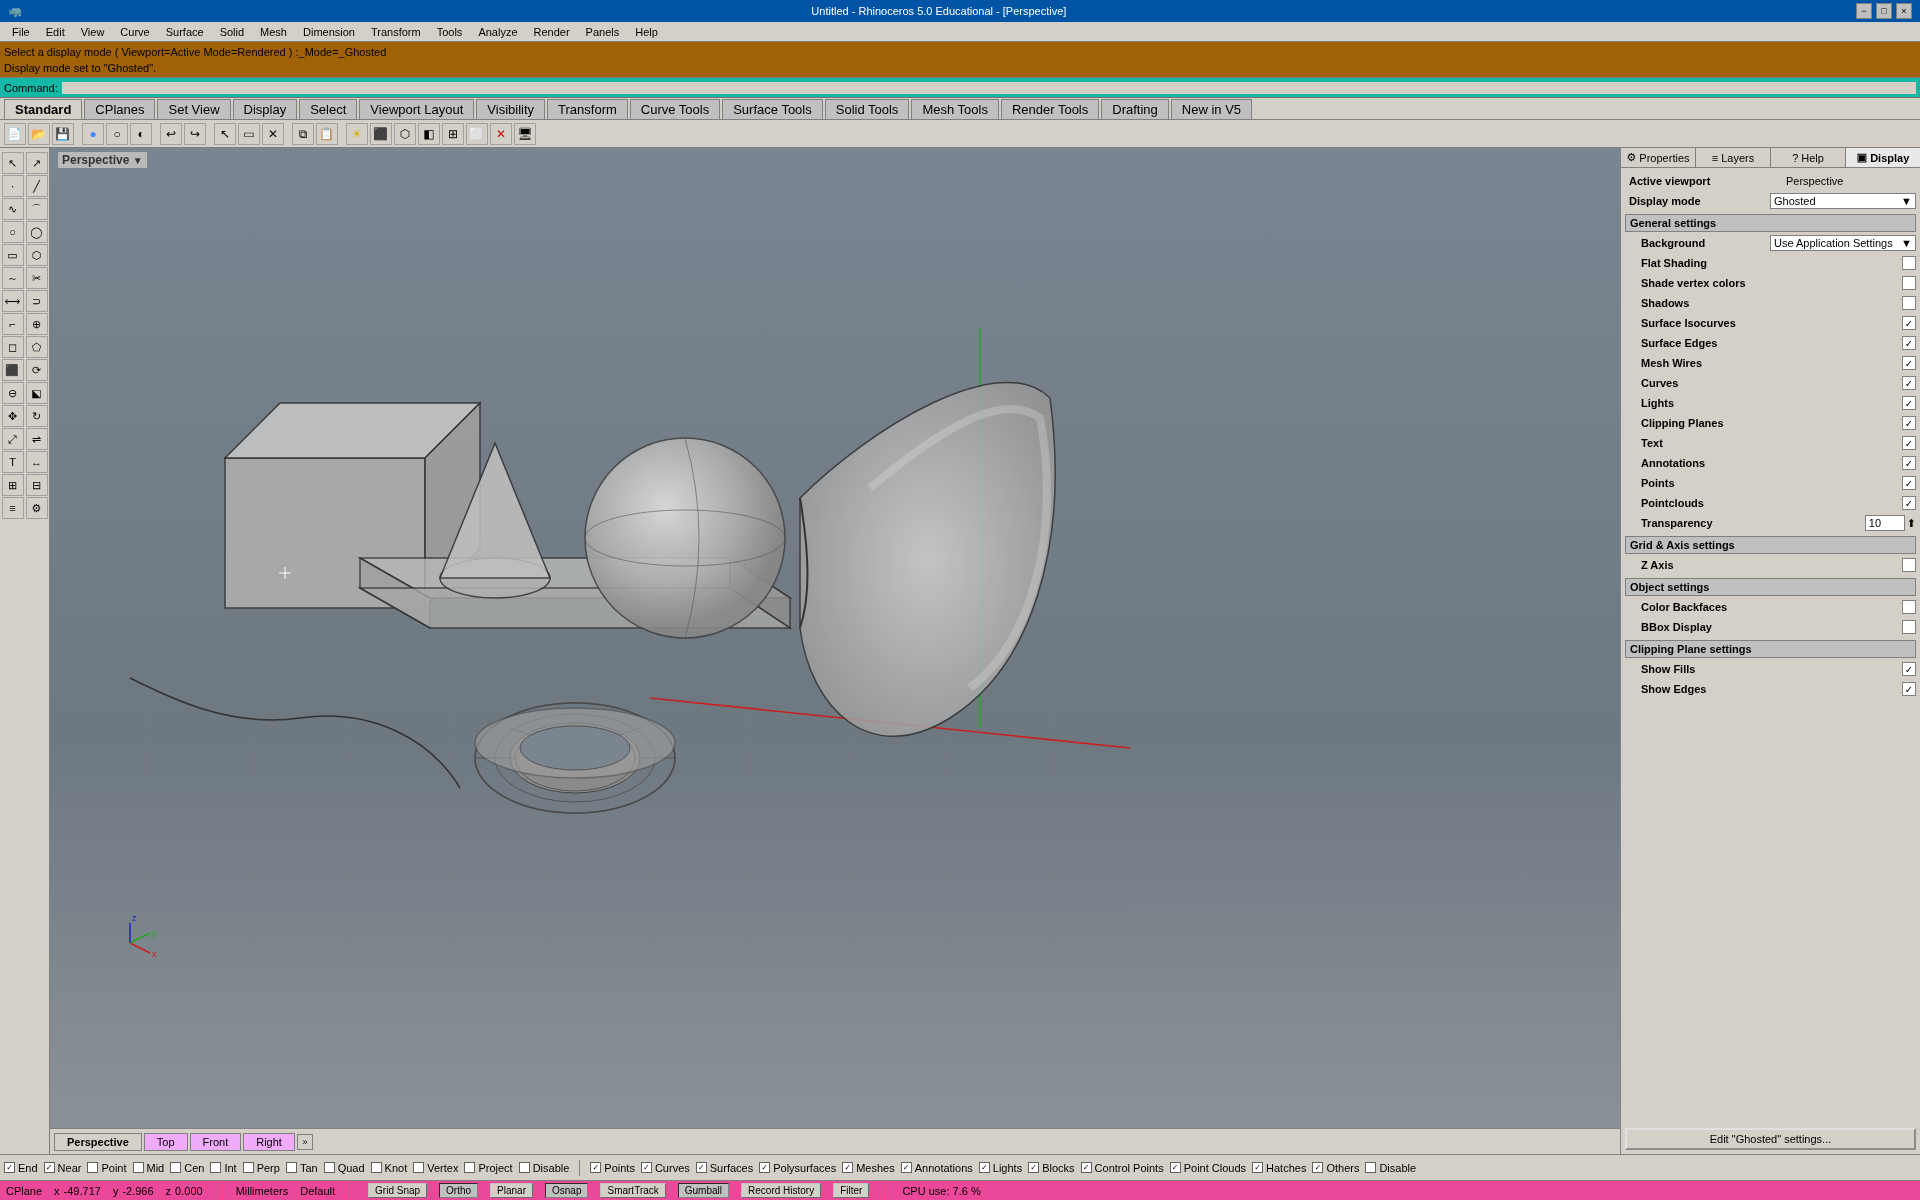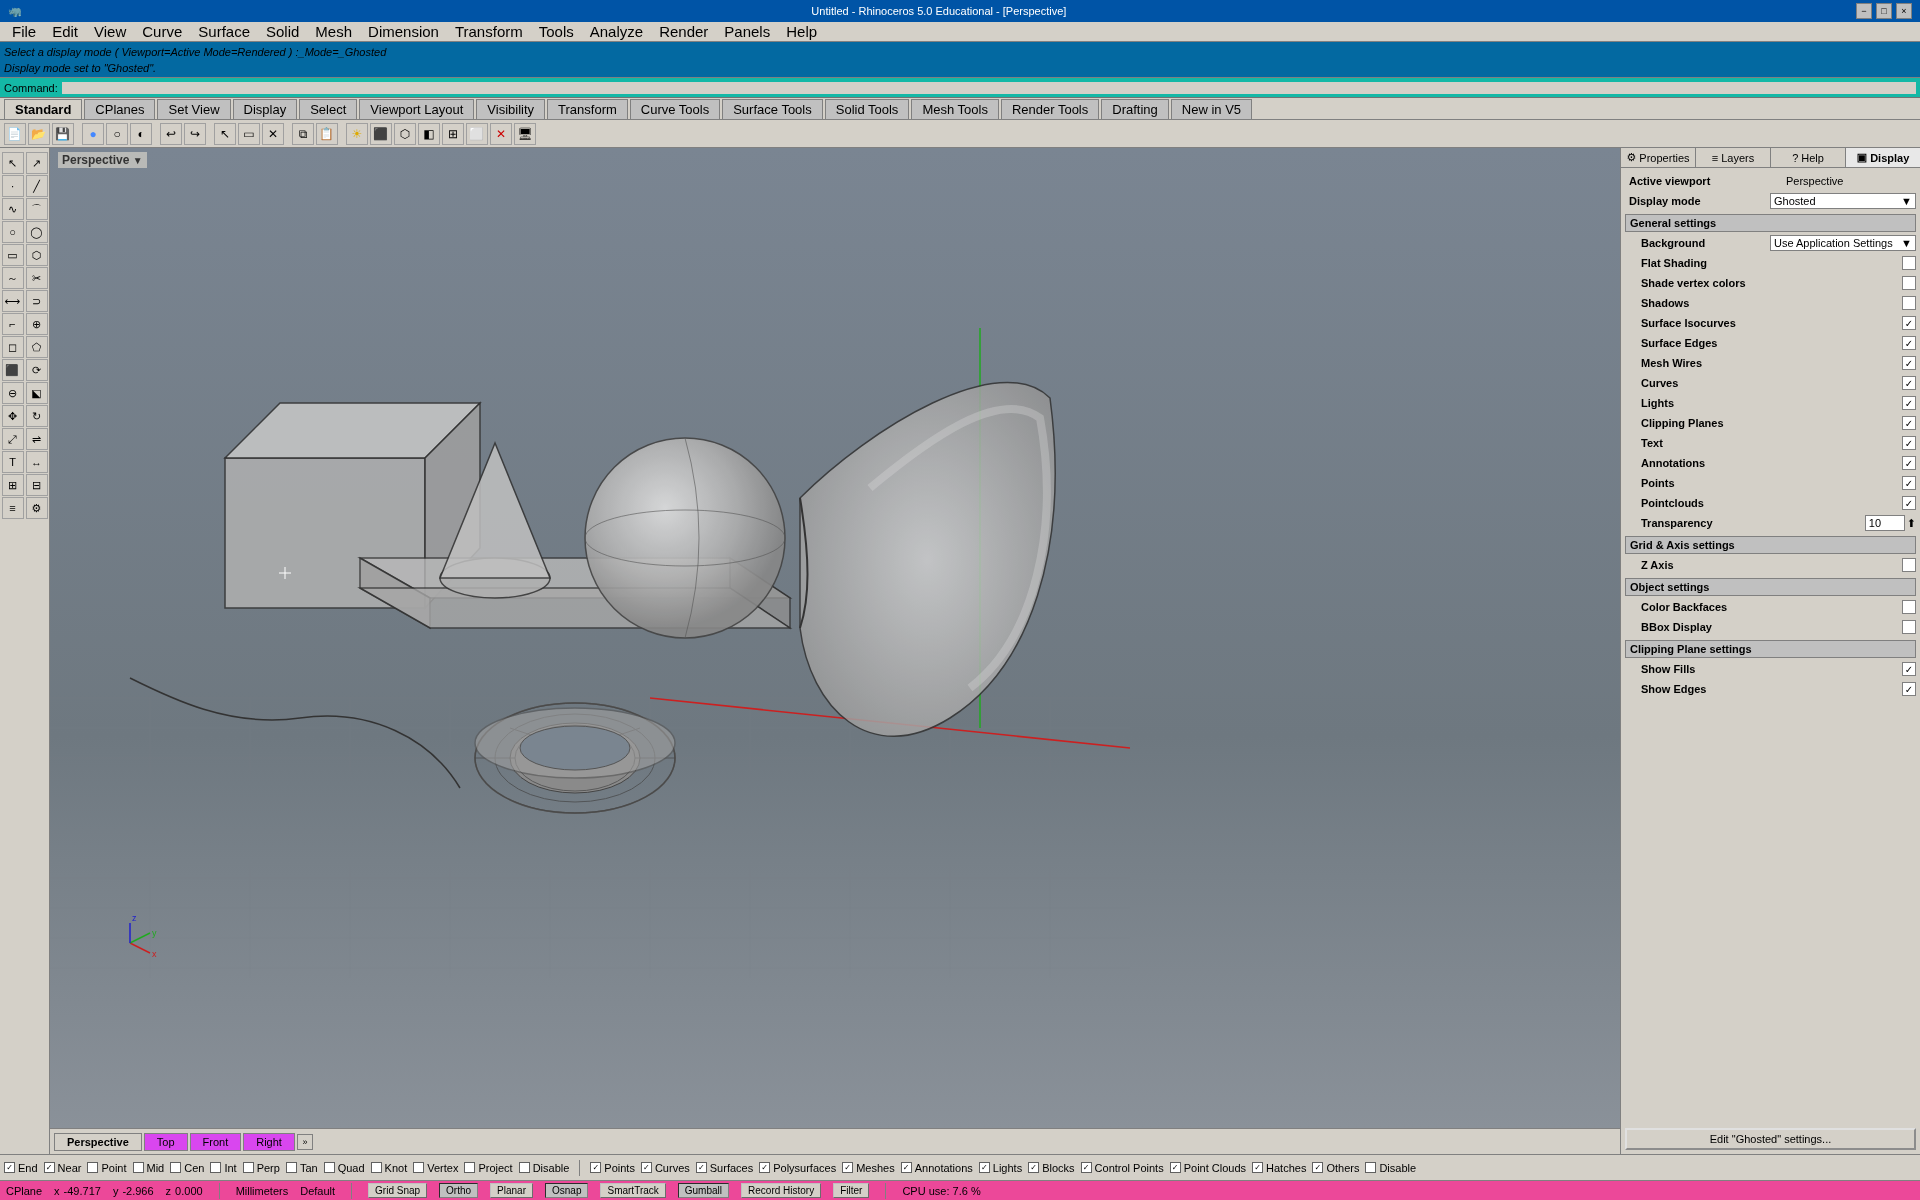--- a/index.html
+++ b/index.html
@@ -5,24 +5,24 @@
     * { margin: 0; padding: 0; box-sizing: border-box; }
     body { width: 1920px; height: 1200px; overflow: hidden; font-family: 'Segoe UI', Tahoma, sans-serif; font-size: 11px; background: #d4d0c8; color: #000; }
 
     
     #titlebar { height: 22px; background: #0054a6; display: flex; align-items: center; justify-content: space-between; padding: 0 8px; color: white; font-size: 11px; }
     #titlebar-controls { display: flex; gap: 4px; }
     .title-btn { width: 16px; height: 16px; background: #c0c0c0; border: 1px solid #808080; display: flex; align-items: center; justify-content: center; font-size: 9px; cursor: pointer; color: #000; }
 
     
     #menubar { height: 20px; background: #d4d0c8; display: flex; align-items: center; padding: 0 4px; border-bottom: 1px solid #808080; }
-    .menu-item { padding: 2px 8px; cursor: pointer; font-size: 15px; }
-
-    
-    #infobar { height: 36px; background: #0369a1; padding: 2px 4px; border-bottom: 1px solid #808080; font-size: 11px; line-height: 16px; font-style: italic; }
+    .menu-item { padding: 2px 8px; cursor: pointer; font-size: 11px; }
+
+    
+    #infobar { height: 36px; background: #a16207; padding: 2px 4px; border-bottom: 1px solid #808080; font-size: 11px; line-height: 16px; }
 
     
     #commandbar { height: 20px; background: #14b8a6; padding: 2px 4px; border-bottom: 1px solid #737373; font-size: 11px; display: flex; align-items: center; }
 
     
     #toolbar-tabs { height: 22px; background: #d4d0c8; display: flex; align-items: flex-end; padding: 0 4px; border-bottom: 1px solid #808080; }
     .toolbar-tab { padding: 2px 10px; border: 1px solid #808080; border-bottom: none; background: #c0c0c0; cursor: pointer; font-size: 13px; margin-right: 2px; }
     .toolbar-tab.active { background: #d4d0c8; font-weight: bold; }
 
     
@@ -43,21 +43,21 @@
     #viewport-label { position: absolute; top: 4px; left: 8px; z-index: 10; font-size: 12px; font-weight: bold; color: #333; background: rgba(212,208,200,0.7); padding: 1px 4px; cursor: pointer; }
 
     
     #canvas-3d { width: 100%; height: 100%; background: #7d8590; position: relative; overflow: hidden; }
 
     
     #grid-svg { position: absolute; top: 0; left: 0; width: 100%; height: 100%; }
 
     
     #viewport-tabs { height: 26px; background: #d4d0c8; display: flex; align-items: center; padding: 0 4px; border-top: 1px solid #808080; }
-    .vp-tab { padding: 2px 12px; border: 1px solid #808080; background: #d946ef; cursor: pointer; font-size: 11px; margin-right: 2px; }
+    .vp-tab { padding: 2px 12px; border: 1px solid #808080; background: #f0abfc; cursor: pointer; font-size: 11px; margin-right: 2px; }
     .vp-tab.active { background: #d4d0c8; font-weight: bold; }
     .vp-tab-nav { width: 16px; height: 16px; background: #d4d0c8; border: 1px solid #808080; display: flex; align-items: center; justify-content: center; cursor: pointer; font-size: 9px; }
 
     
     #right-panel { width: 300px; background: #d4d0c8; border-left: 1px solid #808080; display: flex; flex-direction: column; }
     #right-panel-tabs { display: flex; border-bottom: 1px solid #808080; }
     .rp-tab { flex: 1; padding: 3px 4px; text-align: center; cursor: pointer; font-size: 11px; border-right: 1px solid #808080; display: flex; align-items: center; justify-content: center; gap: 3px; }
     .rp-tab.active { background: #e8e8e8; font-weight: bold; }
     .rp-tab:last-child { border-right: none; }
 

